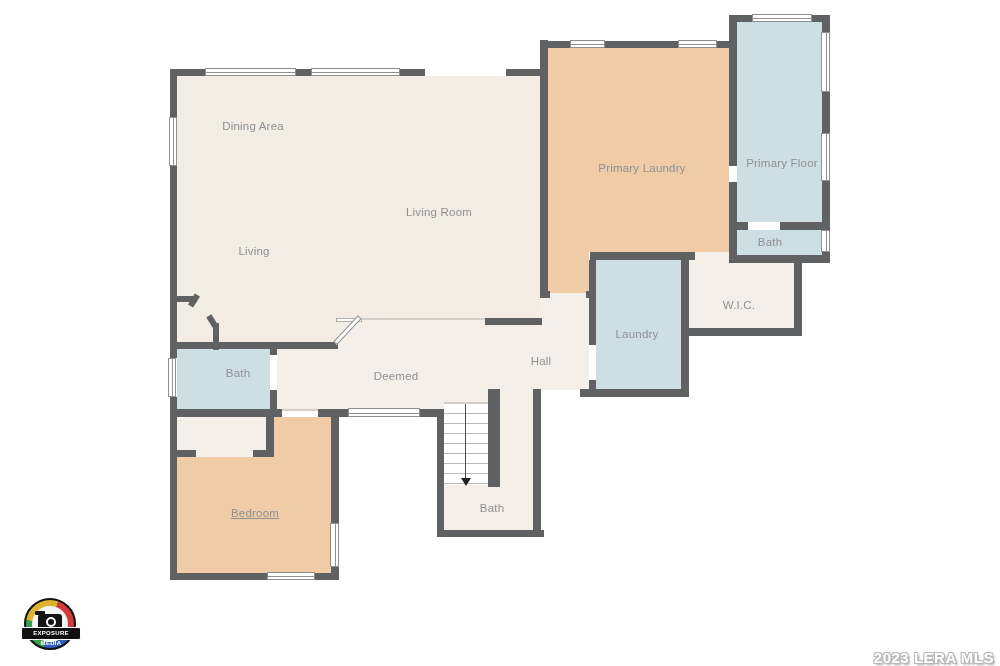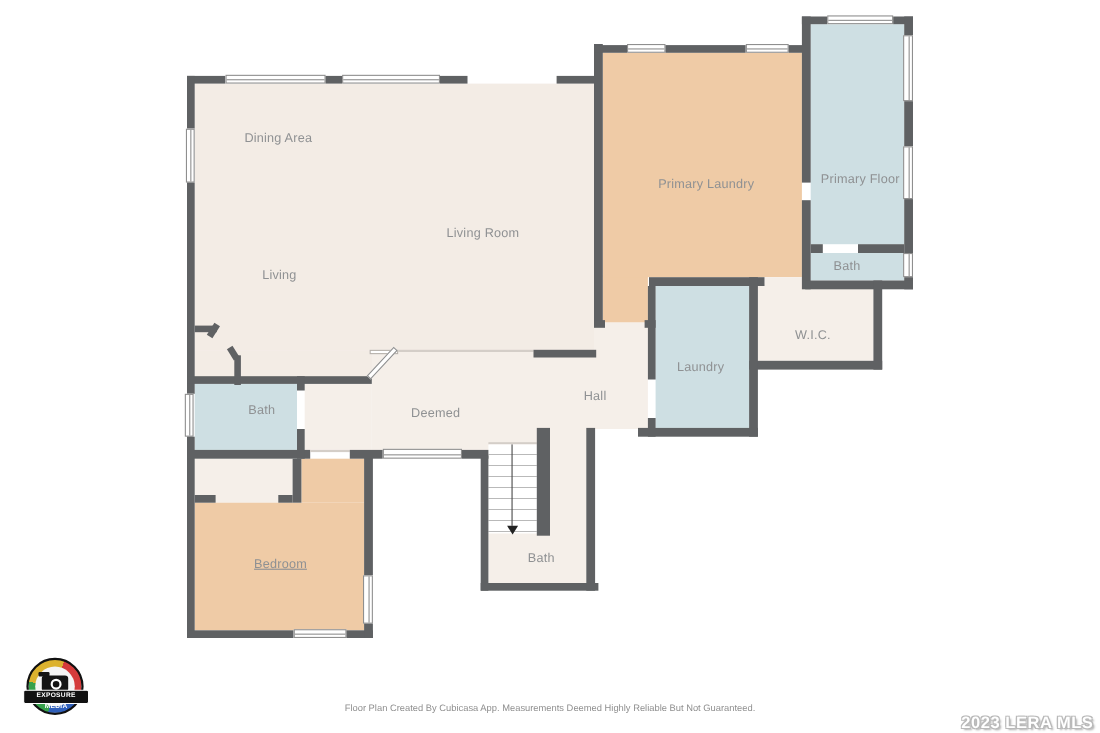--- a/index.html
+++ b/index.html
@@ -172,16 +172,15 @@
 
   <div id="logo">
     <div class="ring"></div>
     <div class="inner"></div>
     <div class="cam">
         <div class="lens"></div>
       </div>
     <div class="banner">EXPOSURE MEDIA</div>
   </div>
 
-  <div id="footer">Floor Plan Created By Cubicasa App. Measurements Deemed Highly Reliable But Not Guaranteed.</div>
   <div id="wm">2023 LERA MLS</div>
 
 </div>
 
 </body></html>

